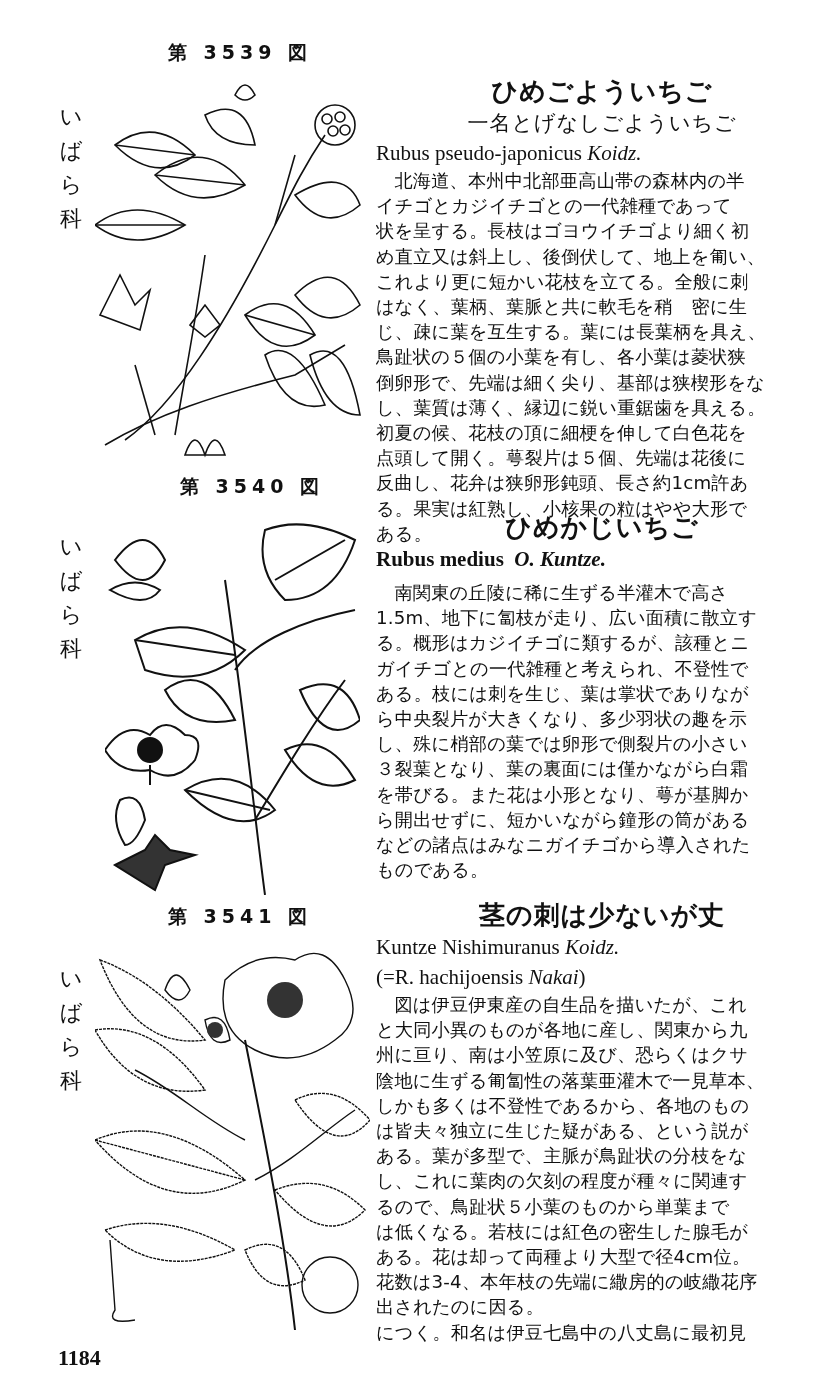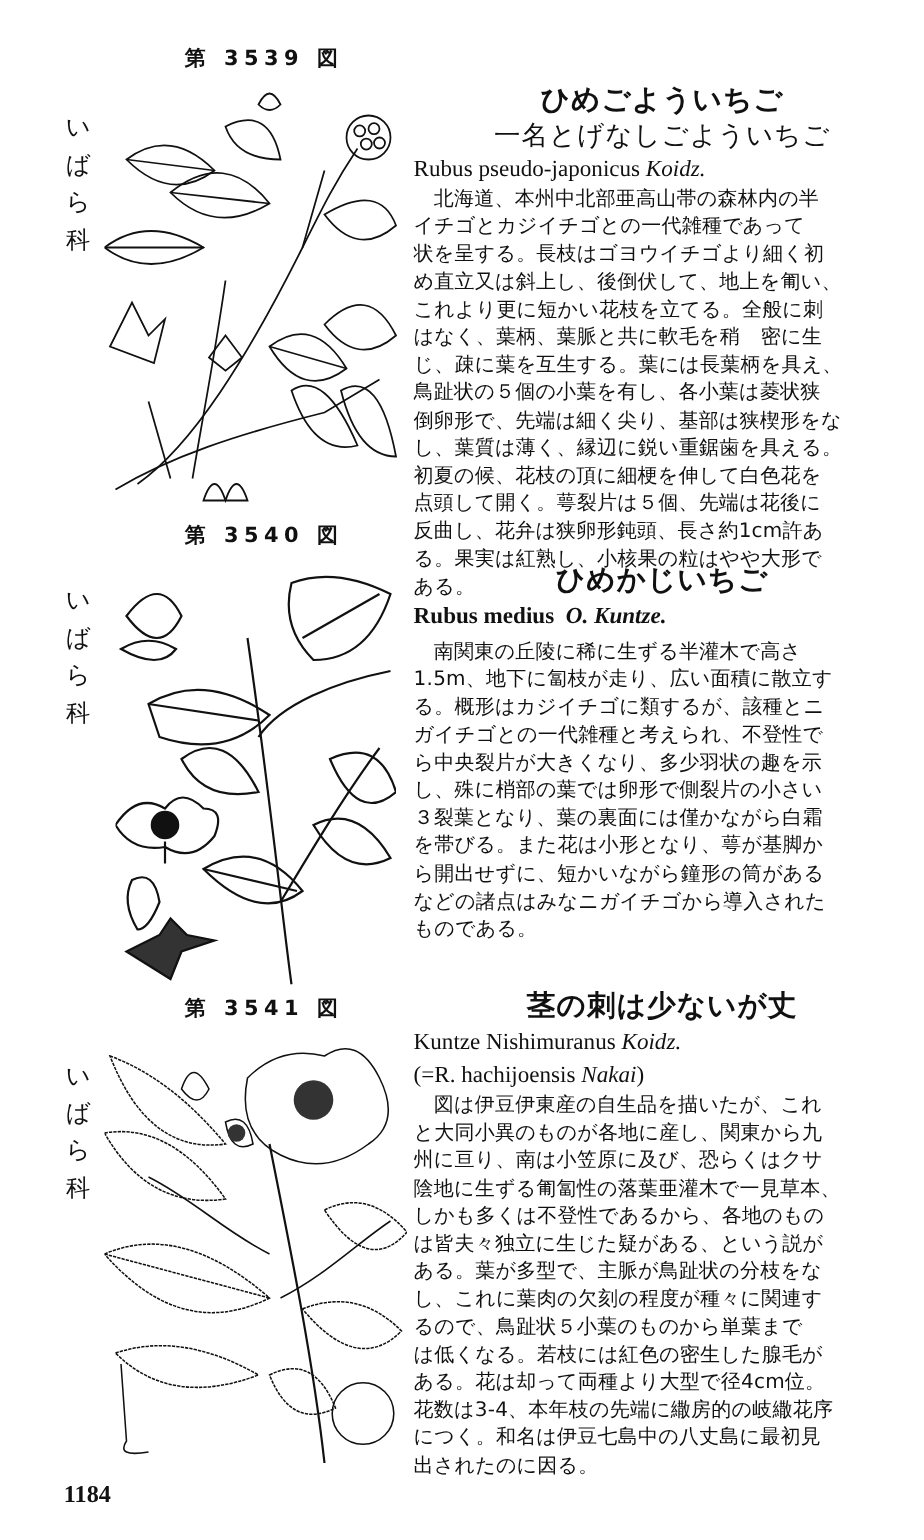--- a/index.html
+++ b/index.html
@@ -5,21 +5,21 @@
   html, body { margin: 0; padding: 0; background: #ffffff; }
   body { width: 840px; height: 1400px; position: relative; overflow: hidden; color: #111111;
          font-family: "DejaVu Serif", "Liberation Serif", serif; }
   .fig-label { position: absolute; font-size: 19px; letter-spacing: 5px; font-family: "DejaVu Sans", sans-serif; font-weight: bold; white-space: nowrap; }
   .family { position: absolute; left: 58px; width: 26px; font-size: 22px; line-height: 34px; text-align: center;
             font-family: "DejaVu Sans", sans-serif; }
   .family span { display: block; }
   .illus { position: absolute; }
   .entry { position: absolute; left: 376px; width: 452px; }
   .jp-title { text-align: center; font-size: 26px; font-weight: bold; font-family: "DejaVu Sans", sans-serif; letter-spacing: 1px; line-height: 34px; }
-  .alt-name { text-align: center; font-size: 24px; line-height: 30px; font-family: "DejaVu Sans", sans-serif; letter-spacing: 1px; }
+  .alt-name { text-align: center; font-size: 21px; line-height: 30px; font-family: "DejaVu Sans", sans-serif; letter-spacing: 1px; }
   .sci { text-align: left; font-size: 21px; line-height: 30px; font-family: "Liberation Serif", serif; }
   .sci i { font-style: italic; }
   .body-text { font-size: 18.2px; line-height: 25.2px; font-family: "DejaVu Sans", sans-serif; text-align: justify; letter-spacing: 0.2px; }
   .body-text span { display: block; white-space: nowrap; overflow: hidden; }
   .page-num { position: absolute; left: 38px; top: 1345px; font-size: 22px; font-weight: bold; font-family: "Liberation Serif", serif; margin-left: 20px; }
   svg { display: block; }
 </style>
 </head>
 <body>
 
@@ -60,21 +60,21 @@
     <circle cx="232" cy="44" r="5"></circle>
       <circle cx="245" cy="42" r="5"></circle>
       <circle cx="238" cy="56" r="5"></circle>
       <circle cx="250" cy="55" r="5"></circle>
 
     <path d="M140 20 Q150 0 160 20 Q150 30 140 20 Z"></path>
     <path d="M95 250 L110 230 L125 250 L110 262 Z"></path>
     <path d="M90 380 Q100 350 110 380 Q120 350 130 380 Z"></path>
   </svg>
 </div>
-<div class="fig-label" style="left:168px; top:474px;">第 3540 図</div>
+<div class="fig-label" style="left:180px; top:474px;">第 3540 図</div>
 
 <div class="entry" style="top:48px;margin-top:26px;">
   <div class="jp-title">ひめごよういちご</div>
   <div class="alt-name">一名とげなしごよういちご</div>
   <div class="sci">
     <span>Rubus pseudo-japonicus</span>
     <i>Koidz.</i>
   </div>
   <div class="body-text">
     <span>　北海道、本州中北部亜高山帯の森林内の半</span>
@@ -134,20 +134,21 @@
   <div class="jp-title">ひめかじいちご</div>
   <div class="sci" style="margin-bottom:6px;font-weight:bold;">
     <span>Rubus medius</span>&nbsp;
     <i>O. Kuntze.</i>
   </div>
   <div class="body-text">
     <span>　南関東の丘陵に稀に生ずる半灌木で高さ</span>
     <span>1.5m、地下に匐枝が走り、広い面積に散立す</span>
     <span>る。概形はカジイチゴに類するが、該種とニ</span>
     <span>ガイチゴとの一代雑種と考えられ、不登性で</span>
+    <span>ある。枝には刺を生じ、葉は掌状でありなが</span>
     <span>ら中央裂片が大きくなり、多少羽状の趣を示</span>
     <span>し、殊に梢部の葉では卵形で側裂片の小さい</span>
     <span>３裂葉となり、葉の裏面には僅かながら白霜</span>
     <span>を帯びる。また花は小形となり、萼が基脚か</span>
     <span>ら開出せずに、短かいながら鐘形の筒がある</span>
     <span>などの諸点はみなニガイチゴから導入された</span>
     <span>ものである。</span>
   </div>
 </div>
 
@@ -201,18 +202,18 @@
     <span>州に亘り、南は小笠原に及び、恐らくはクサ</span>
     <span>陰地に生ずる匍匐性の落葉亜灌木で一見草本、</span>
     <span>しかも多くは不登性であるから、各地のもの</span>
     <span>は皆夫々独立に生じた疑がある、という説が</span>
     <span>ある。葉が多型で、主脈が鳥趾状の分枝をな</span>
     <span>し、これに葉肉の欠刻の程度が種々に関連す</span>
     <span>るので、鳥趾状５小葉のものから単葉まで</span>
     <span>は低くなる。若枝には紅色の密生した腺毛が</span>
     <span>ある。花は却って両種より大型で径4cm位。</span>
     <span>花数は3-4、本年枝の先端に繖房的の岐繖花序</span>
+    <span>出されたのに因る。</span>
     <span>につく。和名は伊豆七島中の八丈島に最初見</span>
-    <span>出されたのに因る。</span>
   </div>
 </div>
 
 <div class="page-num">1184</div>
 
 </body></html>

